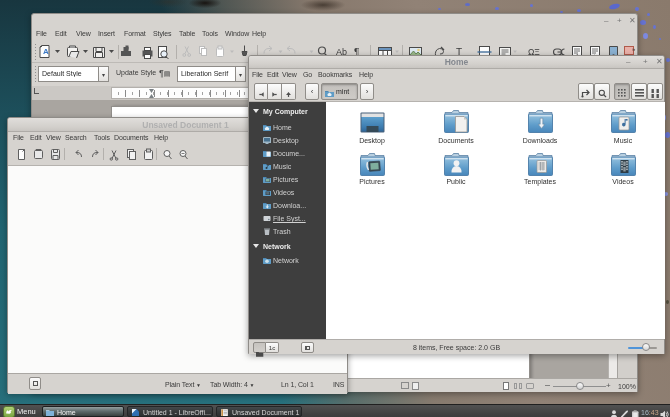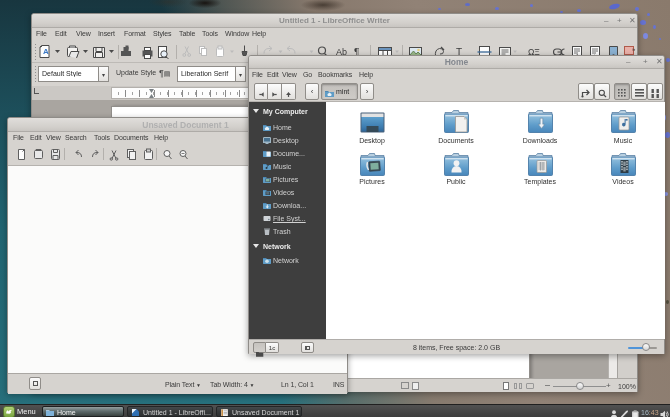--- a/index.html
+++ b/index.html
@@ -57,21 +57,20 @@
   <div class="drop" style="left:653px;top:97px;width:7px;height:8px;background:#6a78d8"></div>
   <div class="drop" style="left:660px;top:114px;width:6px;height:7px;background:#8a95e2"></div>
   <div class="drop" style="left:665px;top:132px;width:5px;height:6px"></div>
   <div class="drop" style="left:657px;top:167px;width:4px;height:5px"></div>
   <div class="drop" style="left:664px;top:192px;width:4px;height:4px;background:#8a95e2"></div>
   <div class="drop" style="left:666px;top:58px;width:4px;height:4px"></div>
   <div class="drop" style="left:661px;top:247px;width:3px;height:3px"></div>
   <div class="drop" style="left:666px;top:300px;width:3px;height:4px;background:#55513f"></div>
 </div>
 <div class="win" id="lo" style="left:31px;top:13px;width:607px;height:379px">
-  <div class="tbar" style="font-size:8px">Untitled 1 - LibreOffice Writer</div>
   <span class="wctl" style="left:572px">–</span>
   <span class="wctl" style="left:585px">+</span>
   <span class="wctl" style="left:597px">✕</span>
   <div class="abs" style="left:0;top:14px;width:100%;height:13px">
     <span class="mitem" style="left:4px">File</span>
     <span class="mitem" style="left:23px">Edit</span>
     <span class="mitem" style="left:44px">View</span>
     <span class="mitem" style="left:66px">Insert</span>
     <span class="mitem" style="left:92px">Format</span>
     <span class="mitem" style="left:121px">Styles</span>

